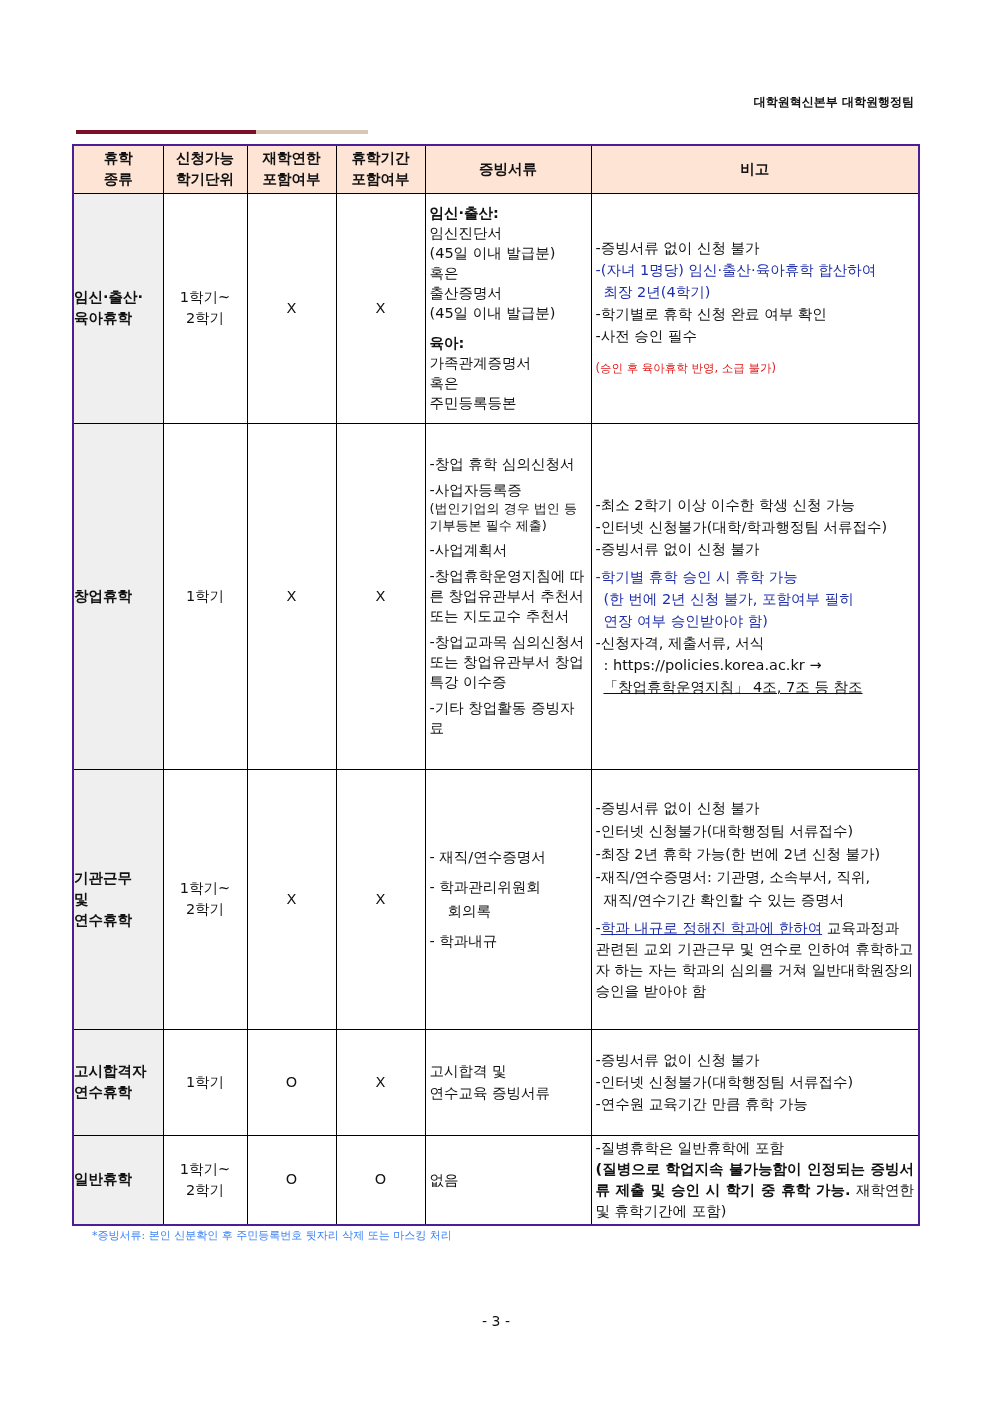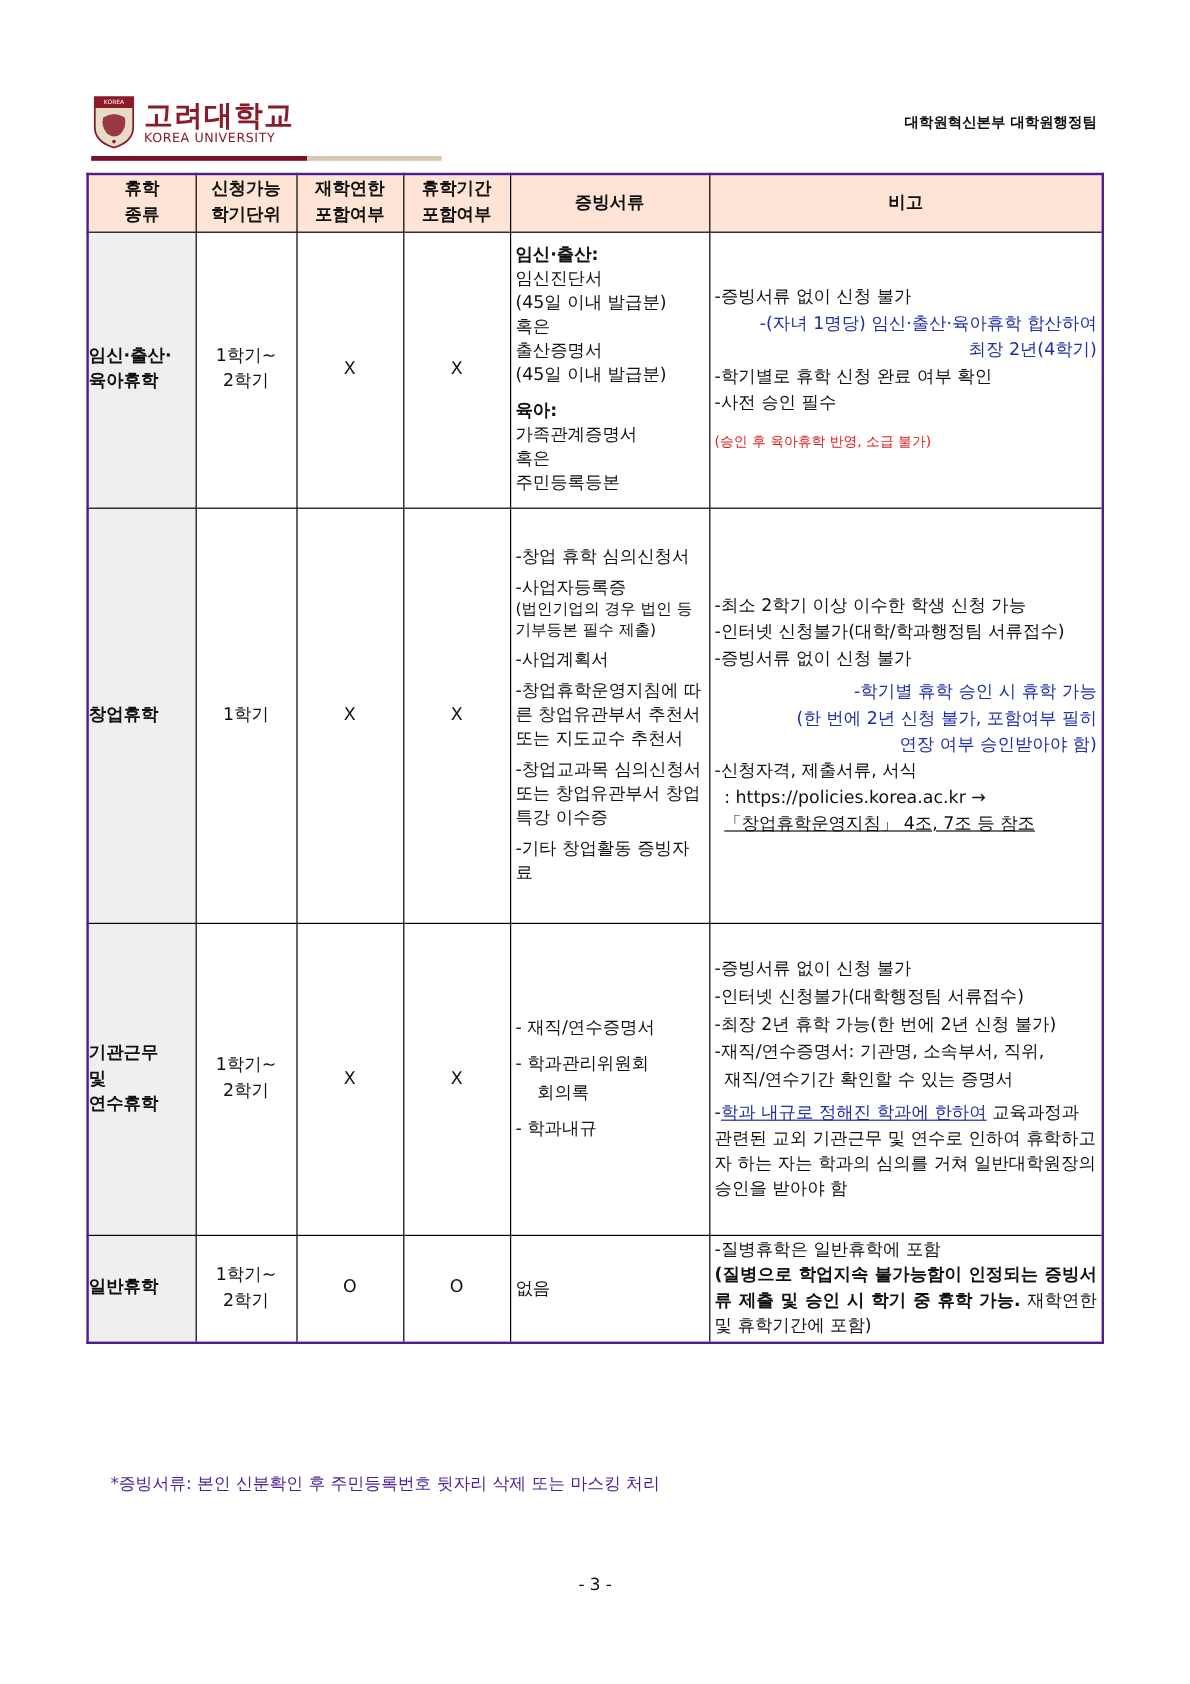--- a/index.html
+++ b/index.html
@@ -19,49 +19,34 @@
   table.main { position: absolute; left: 72px; top: 144px; width: 846px; border-collapse: collapse; border: 2px solid #4c1d95; table-layout: fixed; font-size: 14.5px; }
   table.main th, table.main td { border: 1.5px solid #000; vertical-align: middle; }
   table.main th { background: #fde4d4; font-weight: bold; font-size: 14.5px; text-align: center; line-height: 21px; padding: 2px 2px; height: 48px; }
   td.type { background: #efefef; font-weight: bold; line-height: 21px; }
   td.c { text-align: center; line-height: 21px; }
   td.docs { padding: 4px 4px; line-height: 20px; font-size: 14.5px; margin-top: 20px; }
   td.note { padding: 2px 4px; line-height: 22px; font-size: 14.5px; }
   .blk { margin-bottom: 6px; }
   .blk:last-child { margin-bottom: 0; }
   .b { font-weight: bold; }
-  .blue { color: #1f2ea8; text-align: right; }
+  .blue { color: #1f2ea8; }
   .red { color: #e01b1b; font-size: 11.5px; }
   .u { text-decoration: underline; }
   .small { font-size: 13px; line-height: 17px; }
   .ind { padding-left: 8px; }
   .gap { height: 10px; }
 
-  .footnote { position: absolute; left: 92px; top: 1228px; font-size: 14px; color: #4c1d95; }
+  .footnote { position: absolute; left: 92px; top: 1228px; font-size: 11px; color: #3b82f6; }
   .pagenum { position: absolute; left: 0; width: 992px; top: 1313px; text-align: center; font-size: 14px; color: #111; }
 </style>
 </head>
 <body>
 
 <div class="header">
-  <div class="logo">
-    <div class="shield">
-      <svg width="34" height="44" viewBox="0 0 34 44">
-        <path d="M1 1 H33 V26 Q33 38 17 43 Q1 38 1 26 Z" fill="#e9dcc6" stroke="#8b1a2b" stroke-width="1.5"></path>
-        <rect x="1" y="1" width="32" height="9" fill="#8b1a2b"></rect>
-        <text x="17" y="7" font-size="5" fill="#fff" text-anchor="middle" font-family="DejaVu Sans, sans-serif">KOREA</text>
-        <path d="M8 18 Q17 12 26 18 Q28 26 22 32 Q17 36 11 31 Q6 25 8 18 Z" fill="#8b1a2b" opacity="0.85"></path>
-        <circle cx="17" cy="38" r="1.5" fill="#8b1a2b"></circle>
-      </svg>
-    </div>
-    <div class="logo-text">
-      <div class="logo-ko">고려대학교</div>
-      <div class="logo-en">KOREA UNIVERSITY</div>
-    </div>
-  </div>
   <div class="header-bar-dark"></div>
   <div class="header-bar-light"></div>
   <div class="dept">대학원혁신본부 대학원행정팀</div>
 </div>
 
 <table class="main">
   <colgroup>
     <col style="width:90px">
     <col style="width:84px">
     <col style="width:89px">
@@ -180,20 +165,38 @@
         <div>-증빙서류 없이 신청 불가</div>
         <div>-인터넷 신청불가(대학행정팀 서류접수)</div>
         <div>-최장 2년 휴학 가능(한 번에 2년 신청 불가)</div>
         <div>-재직/연수증명서: 기관명, 소속부서, 직위,</div>
         <div class="ind">재직/연수기간 확인할 수 있는 증명서</div>
         <div style="height:6px"></div>
         <div style="line-height:21px">-<span class="blue u">학과 내규로 정해진 학과에 한하여</span><span> 교육과정과 관련된 교외 기관근무 및 연수로 인하여 휴학하고자 하는 자는 학과의 심의를 거쳐 일반대학원장의 승인을 받아야 함</span></div>
       </td>
     </tr>
 
+    <tr style="height:106px">
+      <td class="type">
+          <div>고시합격자</div>
+          <div>연수휴학</div>
+        </td>
+      <td class="c">1학기</td>
+      <td class="c">O</td>
+      <td class="c">X</td>
+      <td class="docs" style="line-height:22px">
+        <div>고시합격 및</div>
+        <div>연수교육 증빙서류</div>
+      </td>
+      <td class="note">
+        <div>-증빙서류 없이 신청 불가</div>
+        <div>-인터넷 신청불가(대학행정팀 서류접수)</div>
+        <div>-연수원 교육기간 만큼 휴학 가능</div>
+      </td>
+    </tr>
 
     <tr style="height:90px">
       <td class="type">일반휴학</td>
       <td class="c">
           <div>1학기~</div>
           <div>2학기</div>
         </td>
       <td class="c">O</td>
       <td class="c">O</td>
       <td class="docs">없음</td>

